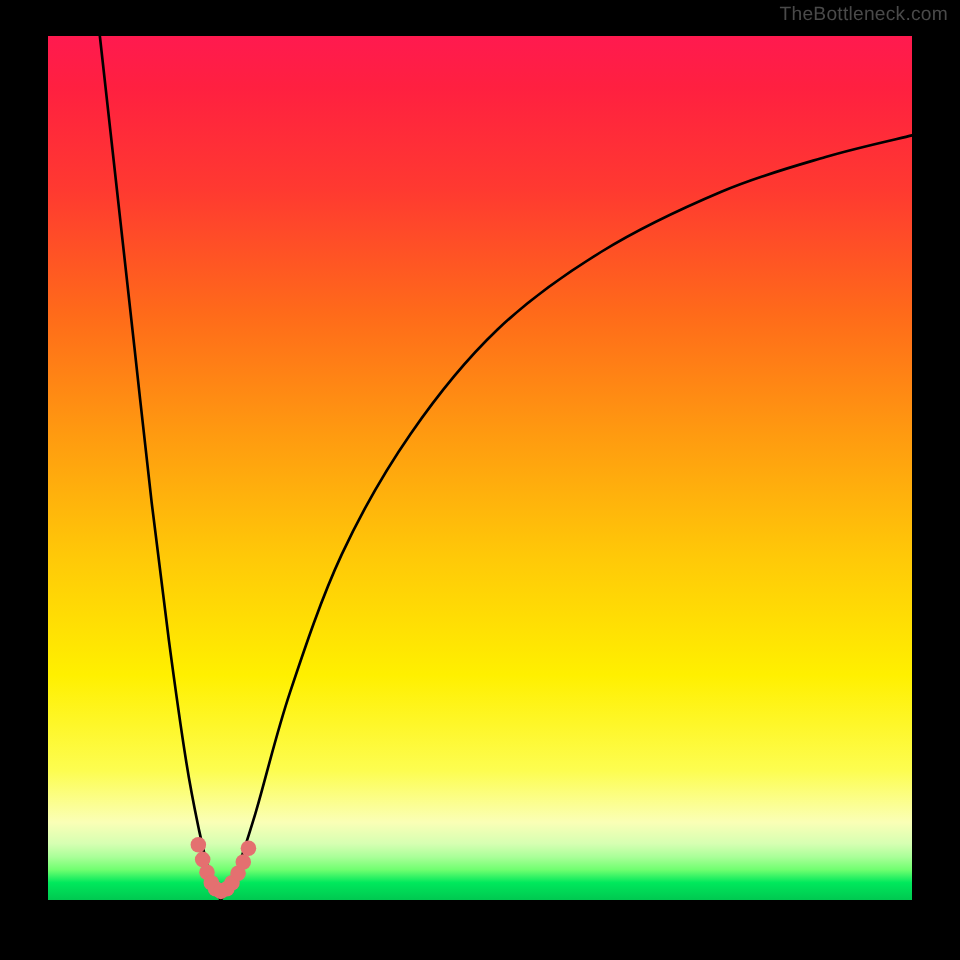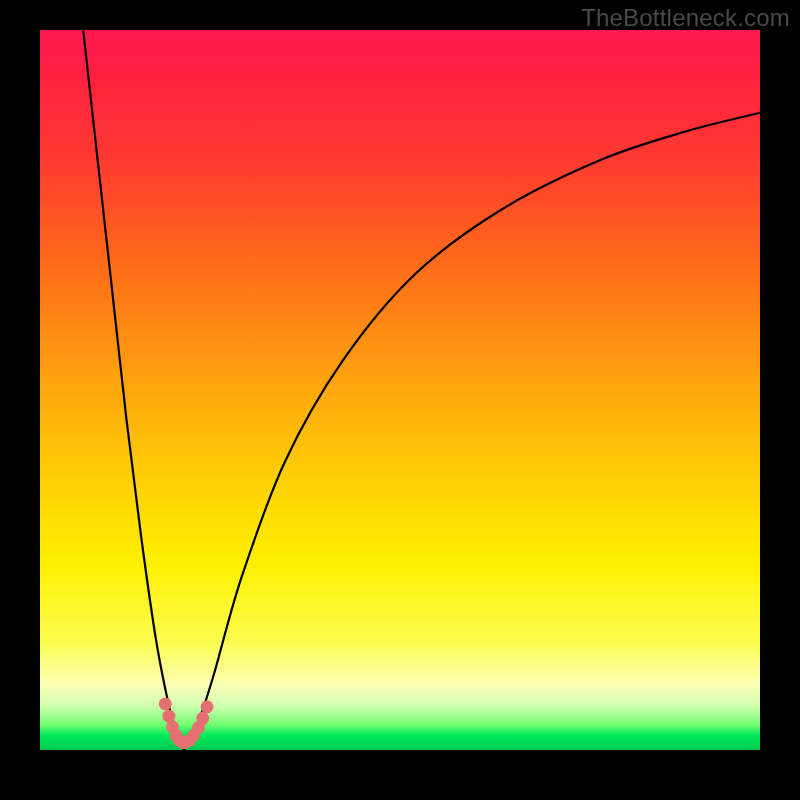--- a/index.html
+++ b/index.html
@@ -47,21 +47,21 @@
     top: 0;
     width: 720px;
     height: 720px;
     overflow: visible;
   }
   .watermark {
     position: absolute;
     top: 4px;
     right: 10px;
     color: #4a4a4a;
-    font-size: 24px;
+    font-size: 16px;
     font-weight: 500;
     letter-spacing: 0.2px;
     user-select: none;
   }
   .curve {
     fill: none;
     stroke: #000;
     stroke-width: 2.2;
     stroke-linecap: round;
   }

